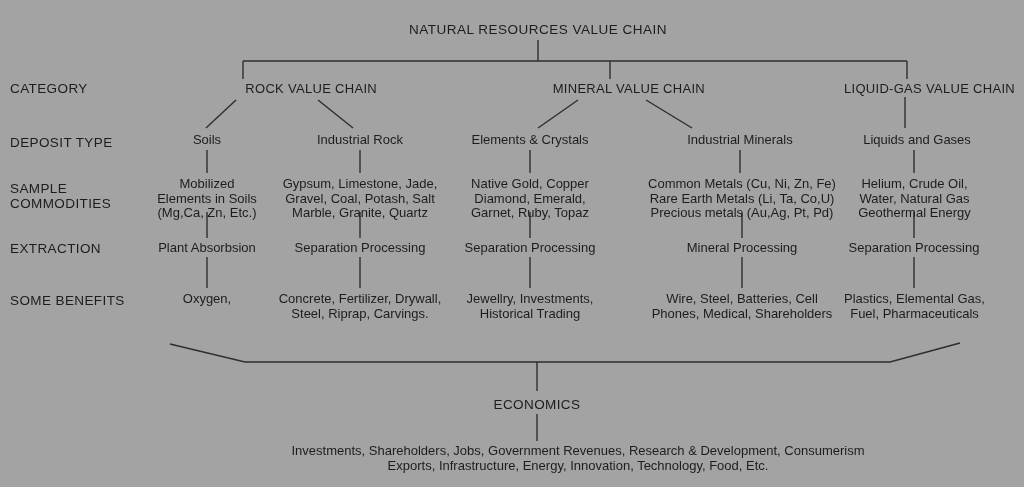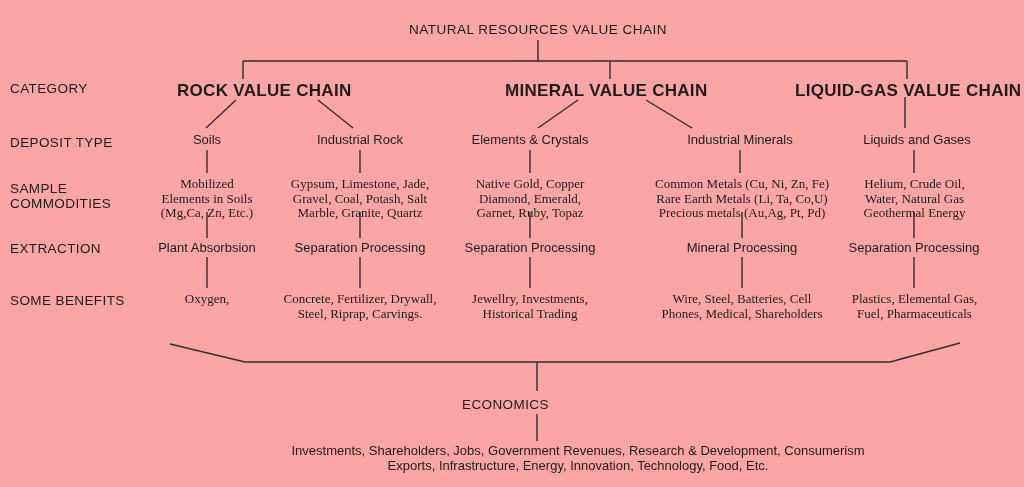--- a/index.html
+++ b/index.html
@@ -2,29 +2,29 @@
 <html><head>
 <meta charset="utf-8">
 <style>
   html,body{margin:0;padding:0;}
   body{
     width:1024px;height:487px;
     background:#ffffff;
     font-family:"Liberation Sans", sans-serif;
     color:#1d1d1d;
   }
-  .stage{position:relative;width:1024px;height:487px;overflow:hidden;background:#fca5a5;}
+  .stage{position:relative;width:1024px;height:487px;overflow:hidden;background:#a3a3a3;}
   svg.lines{position:absolute;left:0;top:0;width:1024px;height:487px;}
   svg.lines path{stroke:#2e2e2e;stroke-width:1.4;fill:none;}
   .t{position:absolute;text-align:center;font-size:13px;line-height:14.5px;white-space:nowrap;}
-  .t .ln{display:block;font-family:Liberation Serif, serif;}
+  .t .ln{display:block;}
   .rowlabel{position:absolute;font-size:13.5px;line-height:15px;letter-spacing:0.4px;text-align:left;}
-  .cat{position:absolute;text-align:left;font-size:17px;letter-spacing:0.3px;white-space:nowrap;font-weight:bold;}
+  .cat{position:absolute;text-align:right;font-size:13px;letter-spacing:0.3px;white-space:nowrap;}
   .title{position:absolute;text-align:center;font-size:13.5px;letter-spacing:0.5px;white-space:nowrap;}
-  .econ{position:absolute;font-size:13.5px;letter-spacing:0.4px;white-space:nowrap;}
+  .econ{position:absolute;text-align:center;font-size:13.5px;letter-spacing:0.4px;white-space:nowrap;}
   .bottomlist{position:absolute;text-align:center;font-size:13px;line-height:15px;}
 </style>
 </head>
 <body>
 
 <div class="stage">
 
   <svg class="lines" viewBox="0 0 1024 487" aria-hidden="true">
     <path d="M538 40 V61"></path>
     <path d="M243 61 H907"></path>

